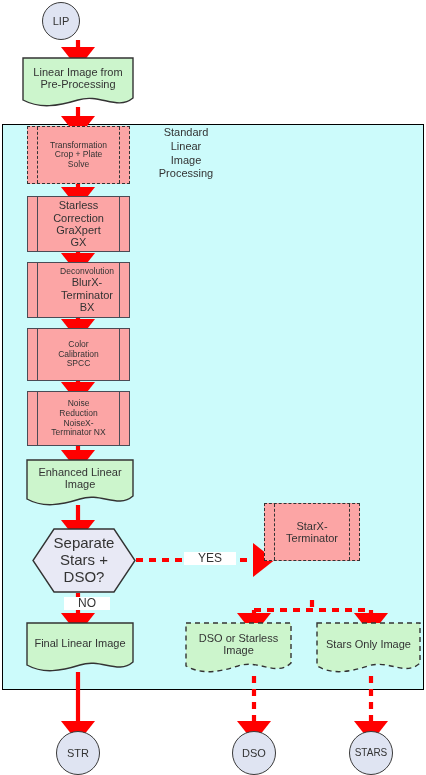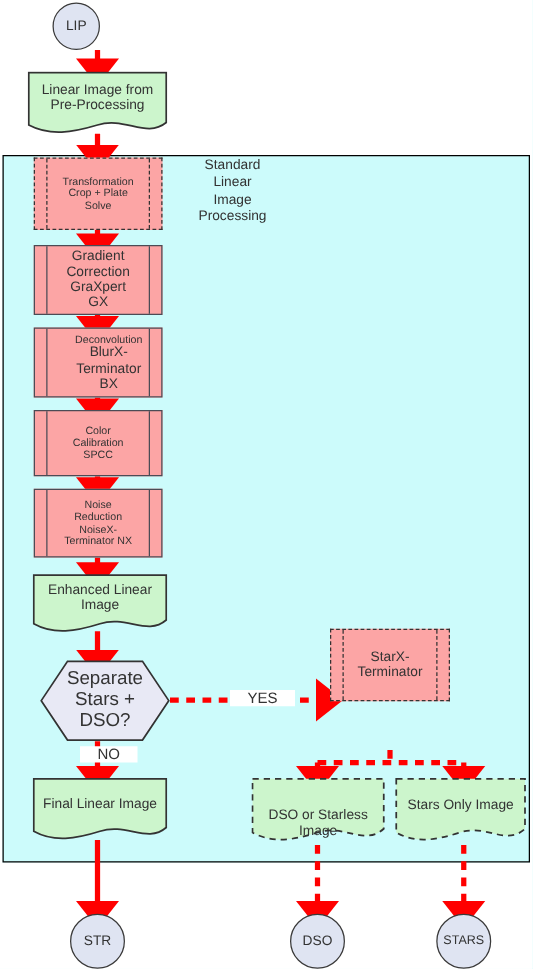--- a/index.html
+++ b/index.html
@@ -149,21 +149,21 @@
       <span class="small">Transformation</span>
       <span class="small">Crop + Plate</span>
       <span class="small">Solve</span>
     </span>
   </div>
 
   <div class="node pproc" style="left:27px;top:196px;width:103px;height:56px;">
     <span class="bar l"></span>
     <span class="bar r"></span>
     <span class="lbl">
-      <span class="big">Gradient</span>
+      <span class="big">Starless</span>
       <span class="big">Correction</span>
       <span class="big">GraXpert</span>
       <span class="big">GX</span>
     </span>
   </div>
 
   <div class="node pproc" style="left:27px;top:262px;width:103px;height:56px;padding-left:17px;">
     <span class="bar l"></span>
     <span class="bar r"></span>
     <span class="lbl">
@@ -225,21 +225,21 @@
     </span>
   </div>
 
   <div class="node doc" style="left:26px;top:622px;width:108px;height:52px;">
     <svg class="docsvg" viewBox="0 0 108 52" preserveAspectRatio="none">
       <path d="M1,1 H107 V40 C92,53 75,36 54,43 C35,49 17,52 1,43 Z" fill="#ccf5cc" stroke="#333333" stroke-width="1.4"></path>
     </svg>
     <span class="lbl">Final Linear Image</span>
   </div>
 
-  <div class="node doc" style="left:201px;top:622px;width:107px;height:54px;align-items:flex-end;">
+  <div class="node doc" style="left:185px;top:622px;width:107px;height:54px;">
     <svg class="docsvg" viewBox="0 0 107 54" preserveAspectRatio="none">
       <path d="M1,1 H106 V41 C91,55 74,37 53,44 C34,50 17,53 1,44 Z" fill="#ccf5cc" stroke="#333333" stroke-width="1.4" stroke-dasharray="5,4"></path>
     </svg>
     <span class="lbl">
       <span>DSO or Starless</span><br>
       <span>Image</span>
     </span>
   </div>
 
   <div class="node doc" style="left:316px;top:622px;width:105px;height:54px;">

